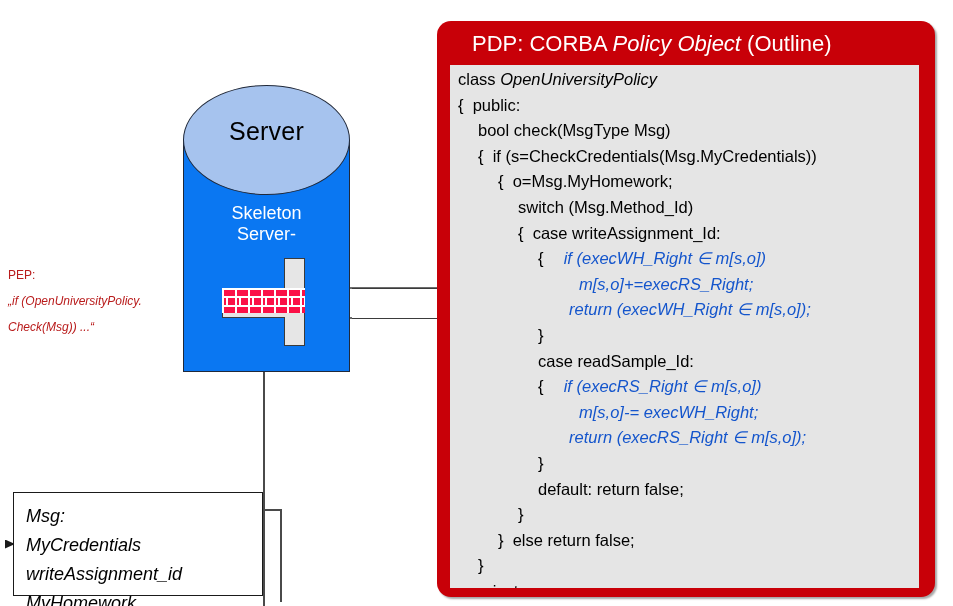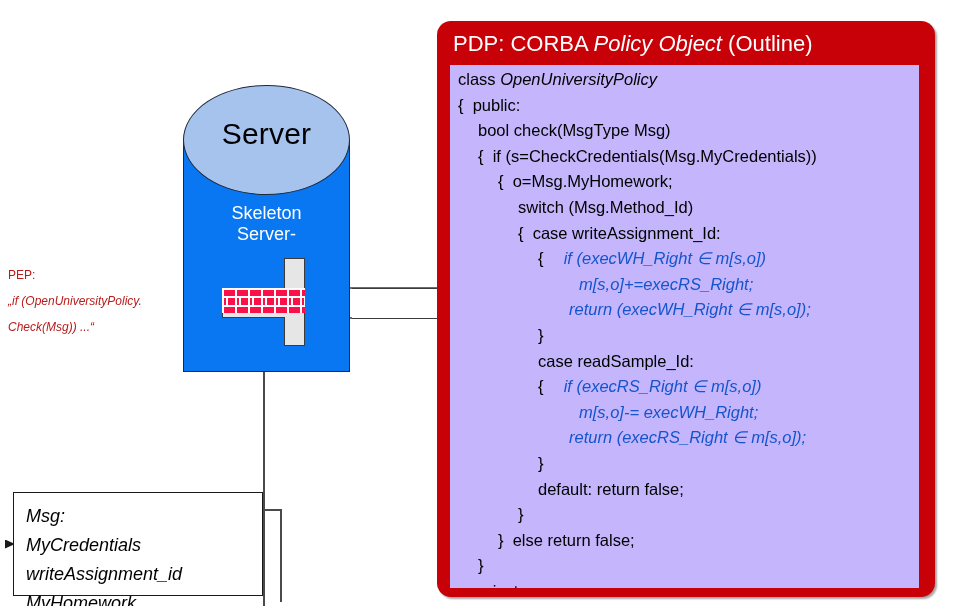--- a/index.html
+++ b/index.html
@@ -37,21 +37,21 @@
     background: #A6C3EE;
     border: 1px solid #20293a;
     border-radius: 50% / 50%;
     box-sizing: border-box;
   }
   .server-label {
     position: absolute;
     left: 183px; top: 117px;
     width: 167px;
     text-align: center;
-    font-size: 30px;
+    font-size: 25px;
     color: #000;
     letter-spacing: .2px;
   }
   .skeleton-label {
     position: absolute;
     left: 183px; top: 203px;
     width: 167px;
     text-align: center;
     font-size: 18px;
     line-height: 21px;
@@ -129,32 +129,32 @@
     position: absolute;
     left: 437px; top: 21px;
     width: 498px; height: 576px;
     background: #C80008;
     border-radius: 14px;
     box-sizing: border-box;
     box-shadow: 2px 2px 2px rgba(0,0,0,.35);
   }
   .pdp-title {
     position: absolute;
-    left: 453px; top: 31px;
+    left: 472px; top: 31px;
     font-size: 22px;
     color: #ffffff;
     white-space: nowrap;
   }
   .pdp-title i { font-style: italic; }
 
   .code-panel {
     position: absolute;
     left: 450px; top: 65px;
     width: 469px; height: 523px;
-    background: #c4b5fd;
+    background: #e5e5e5;
     box-sizing: border-box;
     overflow: hidden;
   }
   .code {
     position: absolute;
     left: 8px; top: 2px;
     font-size: 16.5px;
     line-height: 25.6px;
     color: #000000;
     white-space: pre;

